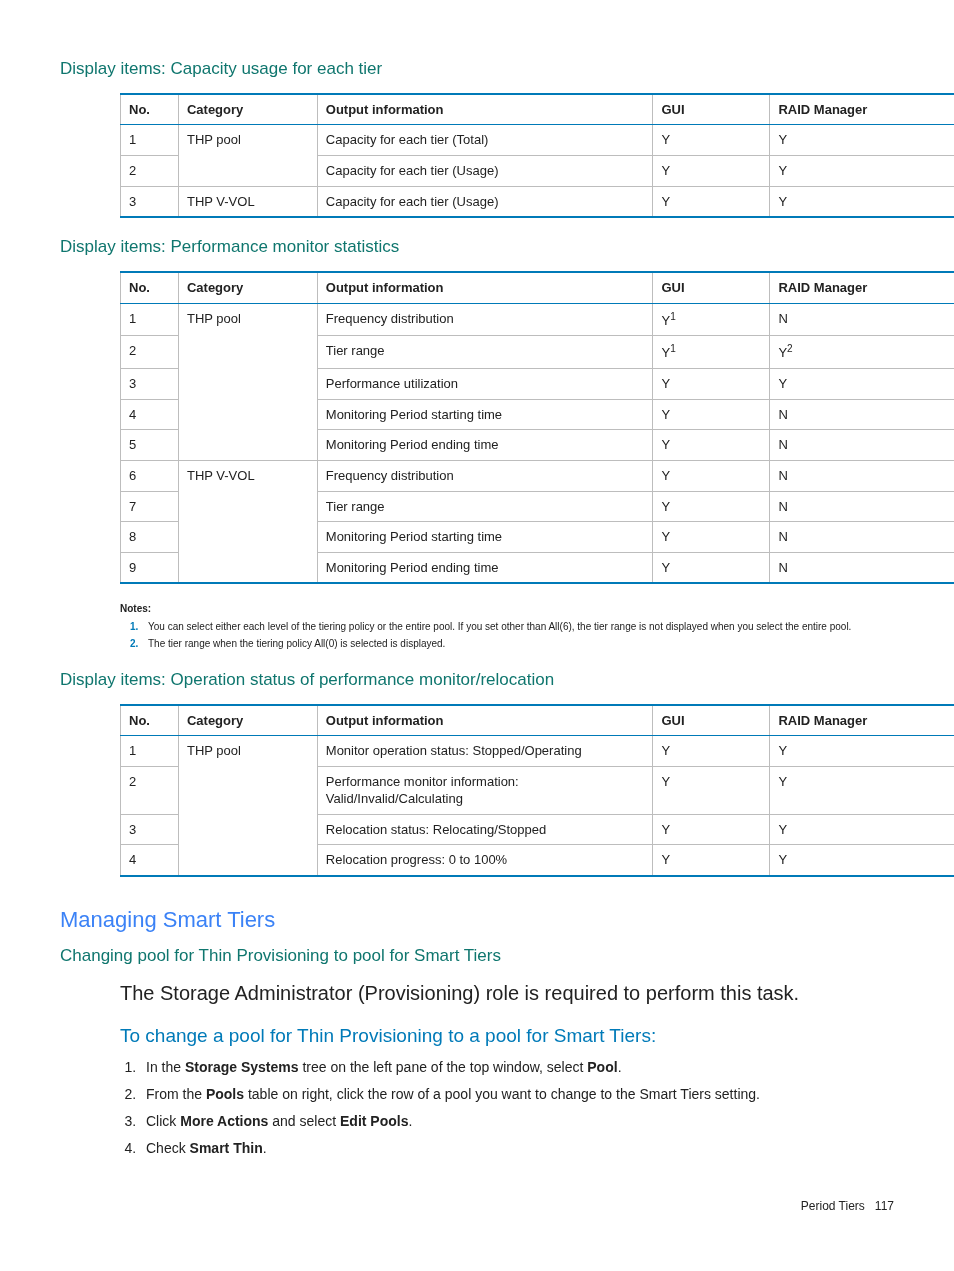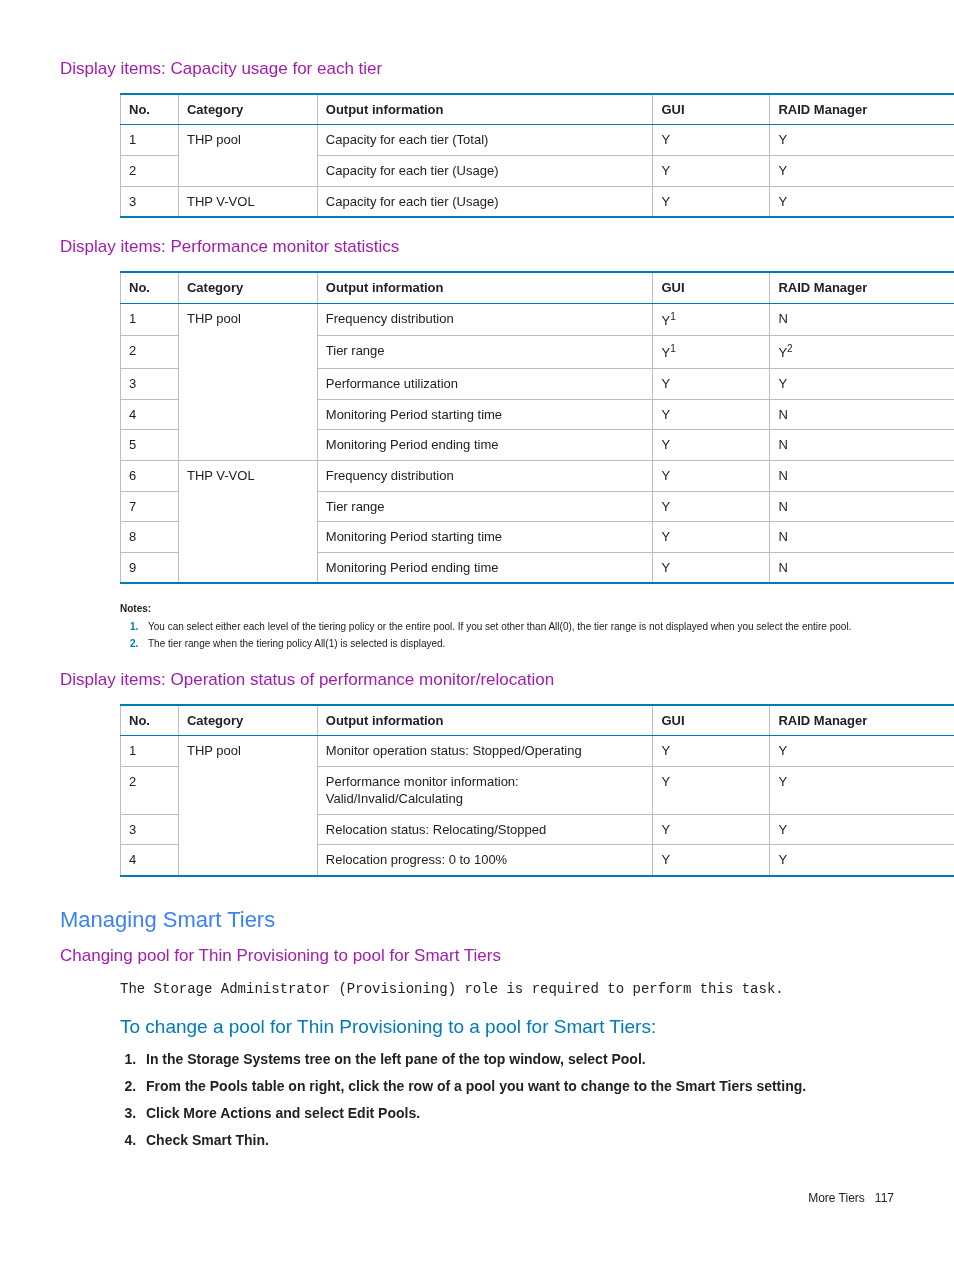--- a/index.html
+++ b/index.html
@@ -6,21 +6,21 @@
     font-family: Arial, Helvetica, sans-serif;
     font-size: 14px;
     color: #222;
     margin: 0;
     padding: 48px 60px 40px 60px;
     width: 954px;
     box-sizing: border-box;
     line-height: 1.35;
   }
   .h3 {
-    color: #a21caf;
+    color: #0f766e;
     font-size: 17px;
     font-weight: normal;
     margin: 10px 0 12px 0;
   }
   .h2 {
     color: #3b82f6;
     font-size: 22px;
     font-weight: normal;
     margin: 28px 0 10px 0;
   }
@@ -53,22 +53,22 @@
   .col-cat { width: 110px; }
   .col-out { width: 290px; }
   .col-gui { width: 90px; }
   .col-rm { width: 160px; }
   sup { font-size: 10px; vertical-align: super; }
   .notes { margin: 4px 0 18px 60px; width: 735px; font-size: 10px; }
   .notes-title { font-weight: bold; margin-bottom: 4px; }
   .note-row { display:flex; margin-bottom:4px; padding-left:10px;}
   .note-num { color:#007ab8; font-weight:bold; width:18px; flex:none;}
   .note-txt { flex:1; }
-  .body-text { margin-left: 60px; margin-top: 6px; margin-bottom: 12px; font-size:14px;font-family:Liberation Mono, monospace;}
-  ol.steps { margin: 4px 0 10px 80px; padding: 0; font-size:14px;font-weight:bold;}
+  .body-text { margin-left: 60px; margin-top: 6px; margin-bottom: 12px; font-size:20px;}
+  ol.steps { margin: 4px 0 10px 80px; padding: 0; font-size:14px;}
   ol.steps li { margin-bottom: 8px; padding-left:6px;}
   .footer { text-align: right; font-size: 12px; margin-top: 40px; }
   .nobot td { border-bottom: none; }
 </style>
 </head>
 <body>
 
 <div class="h3">Display items: Capacity usage for each tier</div>
 <div class="tbl-wrap">
 <table>
@@ -179,25 +179,25 @@
     <td>Y</td>
     <td>N</td>
   </tr>
 </tbody>
     </table>
 </div>
 <div class="notes">
   <div class="notes-title">Notes:</div>
   <div class="note-row">
     <div class="note-num">1.</div>
-    <div class="note-txt">You can select either each level of the tiering policy or the entire pool. If you set other than All(0), the tier range is not displayed when you select the entire pool.</div>
+    <div class="note-txt">You can select either each level of the tiering policy or the entire pool. If you set other than All(6), the tier range is not displayed when you select the entire pool.</div>
   </div>
   <div class="note-row">
     <div class="note-num">2.</div>
-    <div class="note-txt">The tier range when the tiering policy All(1) is selected is displayed.</div>
+    <div class="note-txt">The tier range when the tiering policy All(0) is selected is displayed.</div>
   </div>
 </div>
 
 <div class="h3">Display items: Operation status of performance monitor/relocation</div>
 <div class="tbl-wrap">
 <table>
   <tbody>
         <tr>
     <th class="col-no">No.</th>
     <th class="col-cat">Category</th>
@@ -242,14 +242,14 @@
 <div class="body-text">The Storage Administrator (Provisioning) role is required to perform this task.</div>
 <div class="h4" style="margin-left:60px;">To change a pool for Thin Provisioning to a pool for Smart Tiers:</div>
 <ol class="steps">
   <li><span>In the <b>Storage Systems</b> tree on the left pane of the top window, select <b>Pool</b>.</span></li>
   <li><span>From the <b>Pools</b> table on right, click the row of a pool you want to change to the Smart Tiers setting.</span></li>
   <li><span>Click <b>More Actions</b> and select <b>Edit Pools</b>.</span></li>
   <li><span>Check <b>Smart Thin</b>.</span></li>
 </ol>
 
 <div class="footer">
-  <span>More Tiers</span>&nbsp;&nbsp;&nbsp;<span>117</span>
+  <span>Period Tiers</span>&nbsp;&nbsp;&nbsp;<span>117</span>
 </div>
 
 </body></html>

